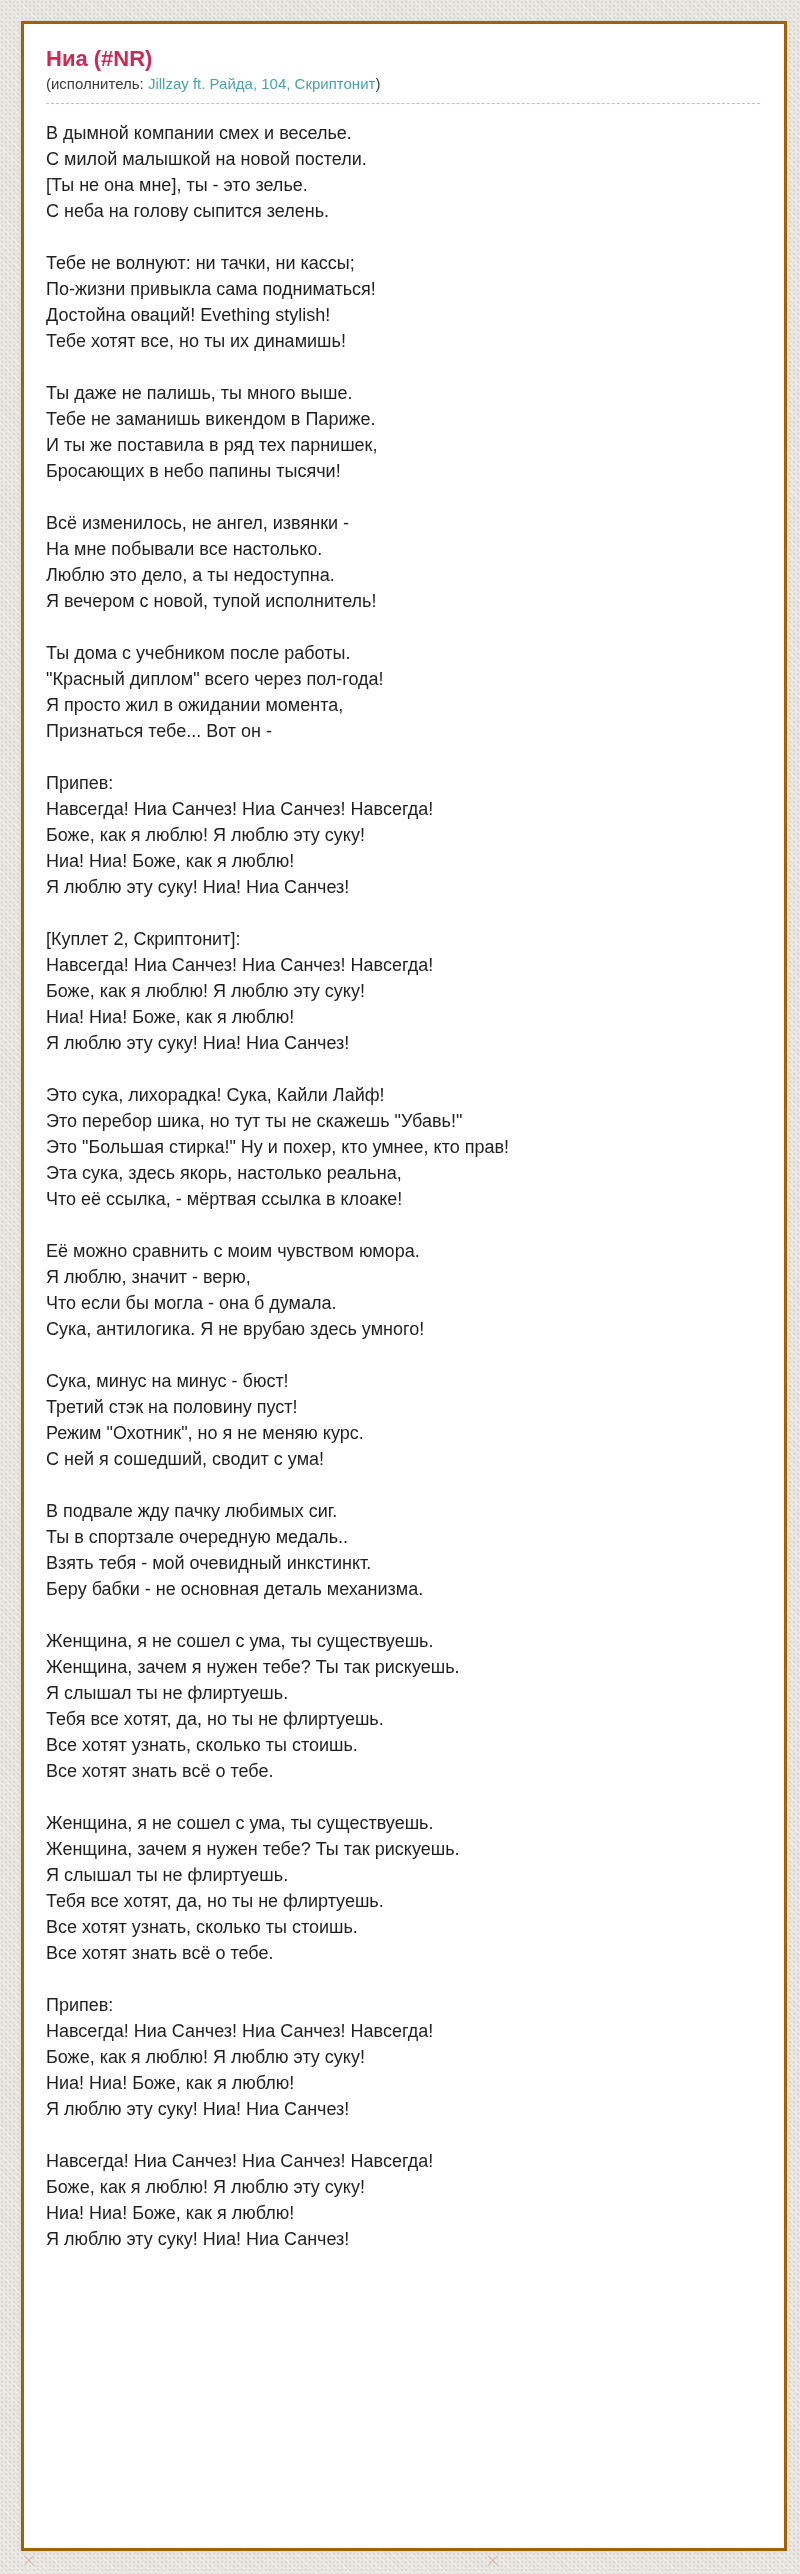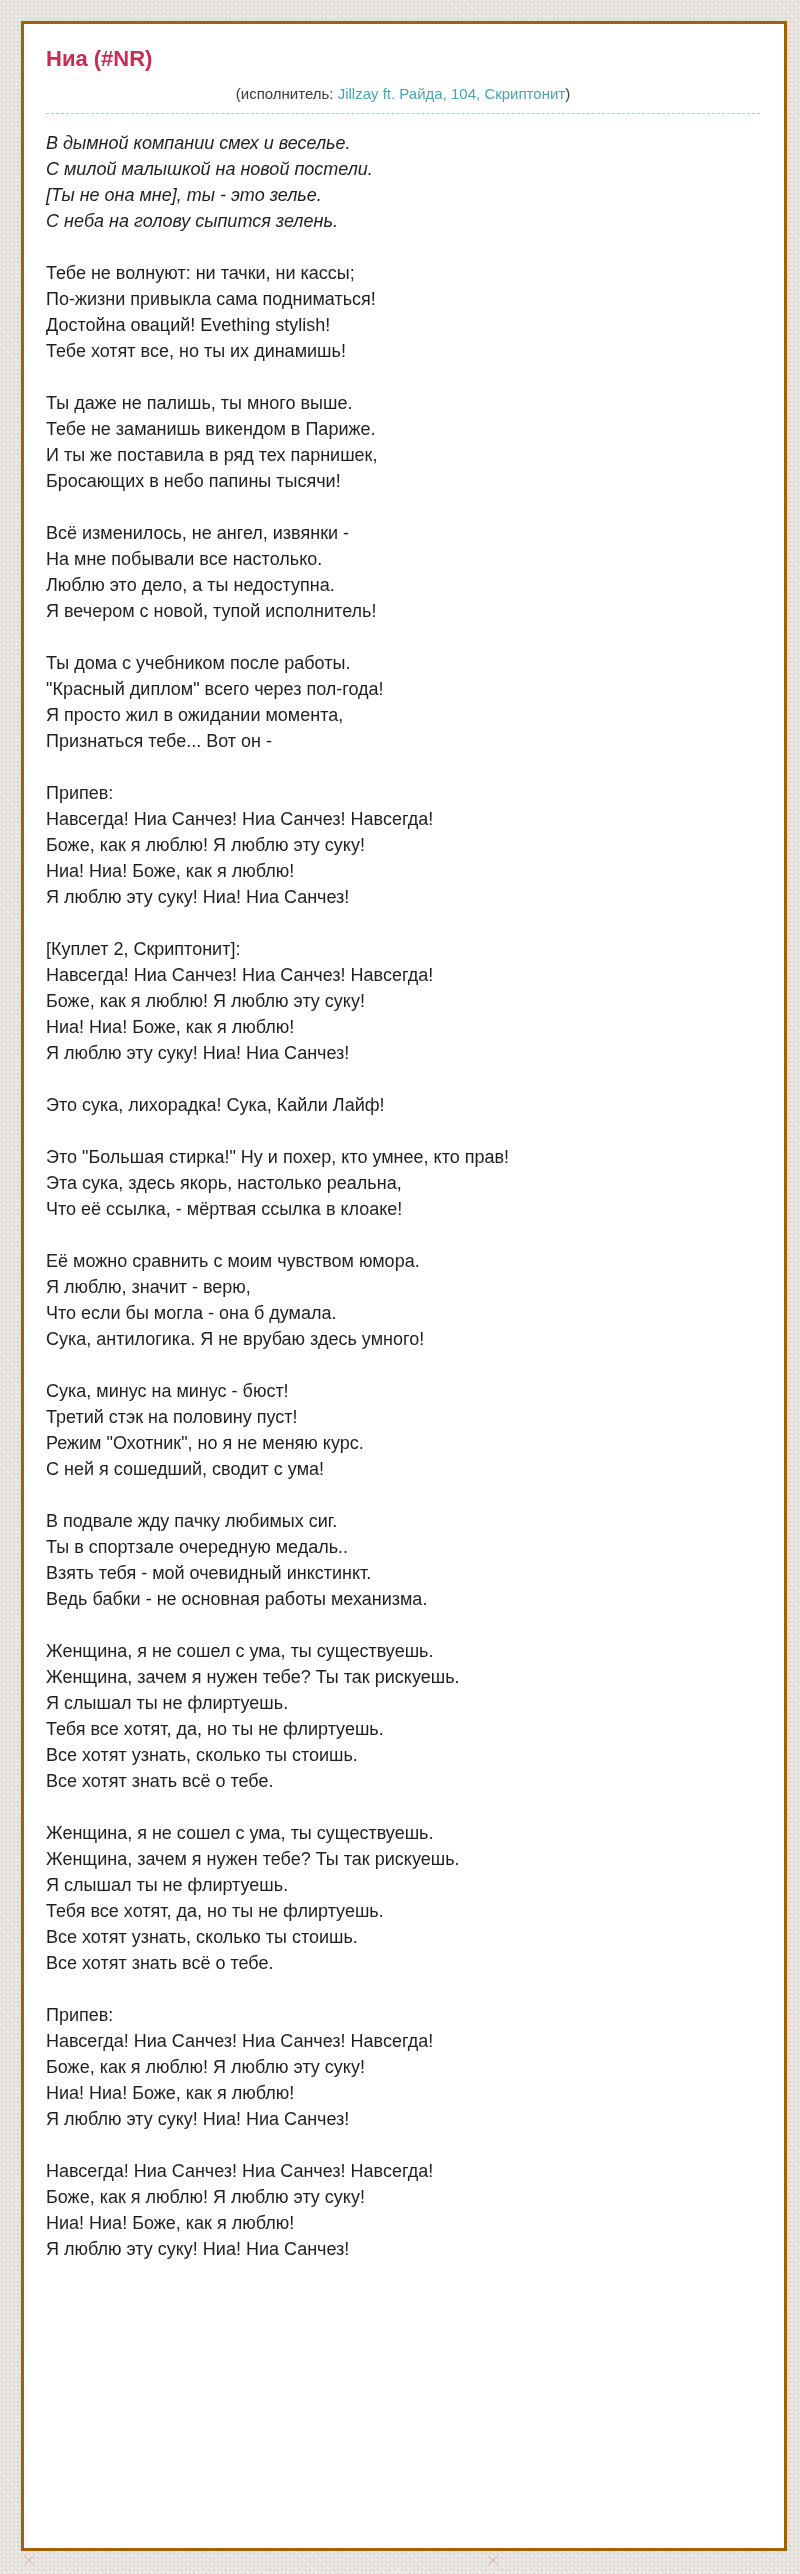--- a/index.html
+++ b/index.html
@@ -32,44 +32,42 @@
     overflow: hidden;
   }
   .song-title {
     margin: 6px 0 2px 0;
     font-size: 22px;
     line-height: 26px;
     font-weight: bold;
     color: #c92b56;
   }
   .artist-line {
-    margin-top: 12px;
+    margin-top: 2px;
     font-size: 15px;
     line-height: 20px;
     color: #3a3a3a;
     padding-bottom: 9px;
     border-bottom: 1px dashed #aac7d3;
-    text-align: center;
   }
   .artist-link {
     color: #4aa3ab;
     text-decoration: none;
     cursor: pointer;
   }
   .lyrics {
     color: #1f1f1f;
     font-size: 18px;
   }
   .lyrics p.stanza {
     margin: 26px 0;
     line-height: 26px;
   }
   .lyrics p.stanza:first-child {
     margin-top: 16px;
-    font-style: italic;
   }
   .texture-cross {
     position: absolute;
     width: 14px;
     height: 14px;
     pointer-events: none;
   }
   .texture-cross::before, .texture-cross::after {
     content: "";
     position: absolute;
@@ -94,24 +92,24 @@
     <span class="artist-link">Jillzay ft. Райда, 104, Скриптонит</span><span>)</span>
   </div>
   <div class="lyrics">
       <p class="stanza"><span>В дымной компании смех и веселье.</span><br><span>С милой малышкой на новой постели.</span><br><span>[Ты не она мне], ты - это зелье.</span><br><span>С неба на голову сыпится зелень.</span></p>
       <p class="stanza"><span>Тебе не волнуют: ни тачки, ни кассы;</span><br><span>По-жизни привыкла сама подниматься!</span><br><span>Достойна оваций! Evething stylish!</span><br><span>Тебе хотят все, но ты их динамишь!</span></p>
       <p class="stanza"><span>Ты даже не палишь, ты много выше.</span><br><span>Тебе не заманишь викендом в Париже.</span><br><span>И ты же поставила в ряд тех парнишек,</span><br><span>Бросающих в небо папины тысячи!</span></p>
       <p class="stanza"><span>Всё изменилось, не ангел, извянки -</span><br><span>На мне побывали все настолько.</span><br><span>Люблю это дело, а ты недоступна.</span><br><span>Я вечером с новой, тупой исполнитель!</span></p>
       <p class="stanza"><span>Ты дома с учебником после работы.</span><br><span>"Красный диплом" всего через пол-года!</span><br><span>Я просто жил в ожидании момента,</span><br><span>Признаться тебе... Вот он -</span></p>
       <p class="stanza"><span>Припев:</span><br><span>Навсегда! Ниа Санчез! Ниа Санчез! Навсегда!</span><br><span>Боже, как я люблю! Я люблю эту суку!</span><br><span>Ниа! Ниа! Боже, как я люблю!</span><br><span>Я люблю эту суку! Ниа! Ниа Санчез!</span></p>
       <p class="stanza"><span>[Куплет 2, Скриптонит]:</span><br><span>Навсегда! Ниа Санчез! Ниа Санчез! Навсегда!</span><br><span>Боже, как я люблю! Я люблю эту суку!</span><br><span>Ниа! Ниа! Боже, как я люблю!</span><br><span>Я люблю эту суку! Ниа! Ниа Санчез!</span></p>
-      <p class="stanza"><span>Это сука, лихорадка! Сука, Кайли Лайф!</span><br><br><span>Это "Большая стирка!" Ну и похер, кто умнее, кто прав!</span><br><span>Эта сука, здесь якорь, настолько реальна,</span><br><span>Что её ссылка, - мёртвая ссылка в клоаке!</span></p>
+      <p class="stanza"><span>Это сука, лихорадка! Сука, Кайли Лайф!</span><br><span>Это перебор шика, но тут ты не скажешь "Убавь!"</span><br><span>Это "Большая стирка!" Ну и похер, кто умнее, кто прав!</span><br><span>Эта сука, здесь якорь, настолько реальна,</span><br><span>Что её ссылка, - мёртвая ссылка в клоаке!</span></p>
       <p class="stanza"><span>Её можно сравнить с моим чувством юмора.</span><br><span>Я люблю, значит - верю,</span><br><span>Что если бы могла - она б думала.</span><br><span>Сука, антилогика. Я не врубаю здесь умного!</span></p>
       <p class="stanza"><span>Сука, минус на минус - бюст!</span><br><span>Третий стэк на половину пуст!</span><br><span>Режим "Охотник", но я не меняю курс.</span><br><span>С ней я сошедший, сводит с ума!</span></p>
-      <p class="stanza"><span>В подвале жду пачку любимых сиг.</span><br><span>Ты в спортзале очередную медаль..</span><br><span>Взять тебя - мой очевидный инкстинкт.</span><br><span>Ведь бабки - не основная работы механизма.</span></p>
+      <p class="stanza"><span>В подвале жду пачку любимых сиг.</span><br><span>Ты в спортзале очередную медаль..</span><br><span>Взять тебя - мой очевидный инкстинкт.</span><br><span>Беру бабки - не основная деталь механизма.</span></p>
       <p class="stanza"><span>Женщина, я не сошел с ума, ты существуешь.</span><br><span>Женщина, зачем я нужен тебе? Ты так рискуешь.</span><br><span>Я слышал ты не флиртуешь.</span><br><span>Тебя все хотят, да, но ты не флиртуешь.</span><br><span>Все хотят узнать, сколько ты стоишь.</span><br><span>Все хотят знать всё о тебе.</span></p>
       <p class="stanza"><span>Женщина, я не сошел с ума, ты существуешь.</span><br><span>Женщина, зачем я нужен тебе? Ты так рискуешь.</span><br><span>Я слышал ты не флиртуешь.</span><br><span>Тебя все хотят, да, но ты не флиртуешь.</span><br><span>Все хотят узнать, сколько ты стоишь.</span><br><span>Все хотят знать всё о тебе.</span></p>
       <p class="stanza"><span>Припев:</span><br><span>Навсегда! Ниа Санчез! Ниа Санчез! Навсегда!</span><br><span>Боже, как я люблю! Я люблю эту суку!</span><br><span>Ниа! Ниа! Боже, как я люблю!</span><br><span>Я люблю эту суку! Ниа! Ниа Санчез!</span></p>
       <p class="stanza"><span>Навсегда! Ниа Санчез! Ниа Санчез! Навсегда!</span><br><span>Боже, как я люблю! Я люблю эту суку!</span><br><span>Ниа! Ниа! Боже, как я люблю!</span><br><span>Я люблю эту суку! Ниа! Ниа Санчез!</span></p>
     </div>
 </div>
 
 <span class="texture-cross cross-1"></span>
 <span class="texture-cross cross-2"></span>
 

